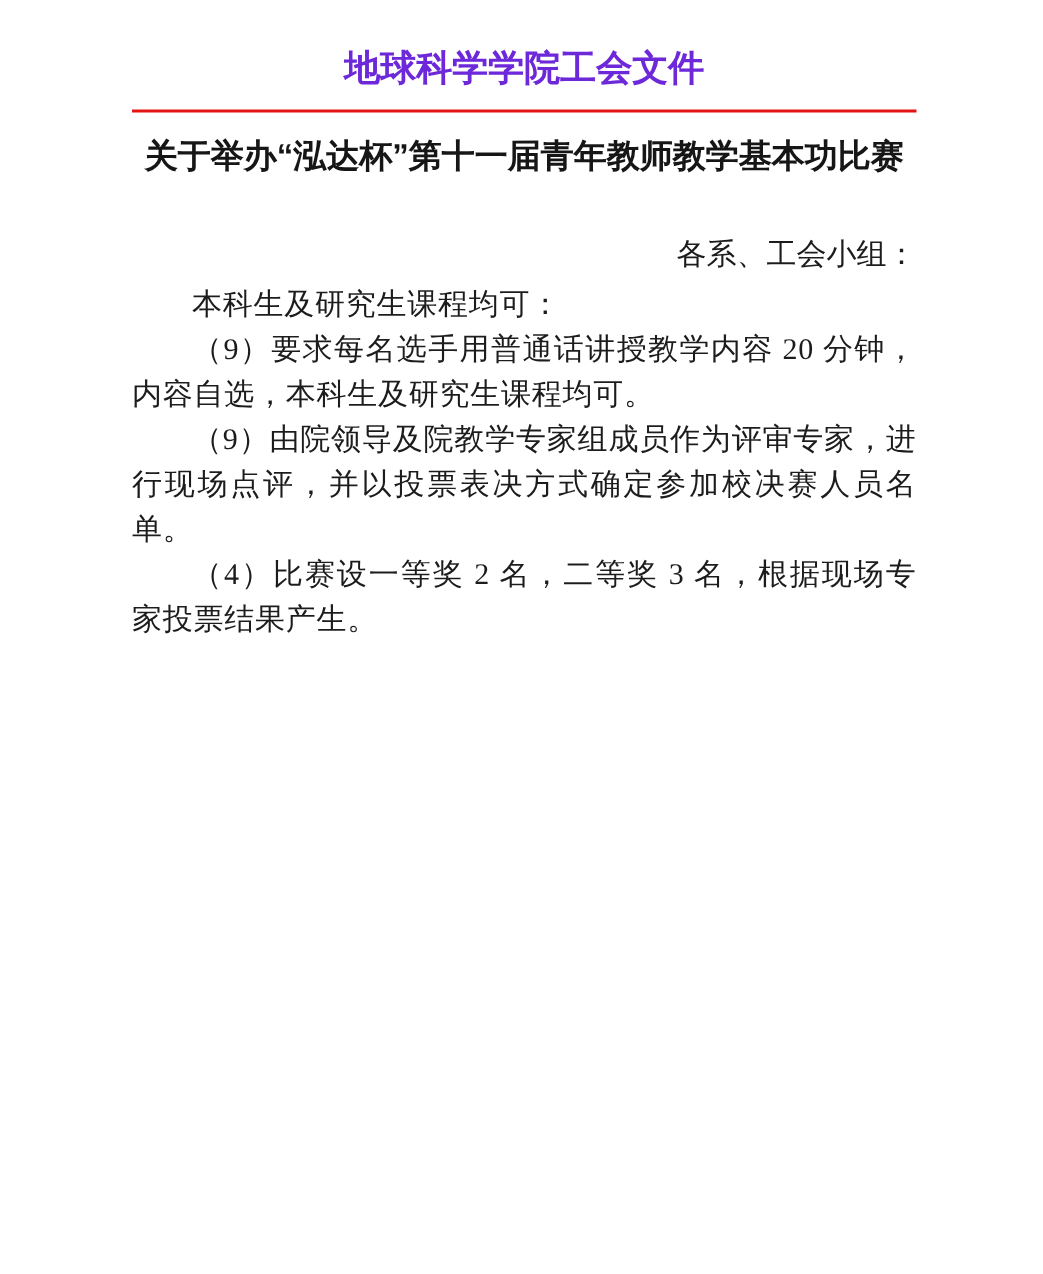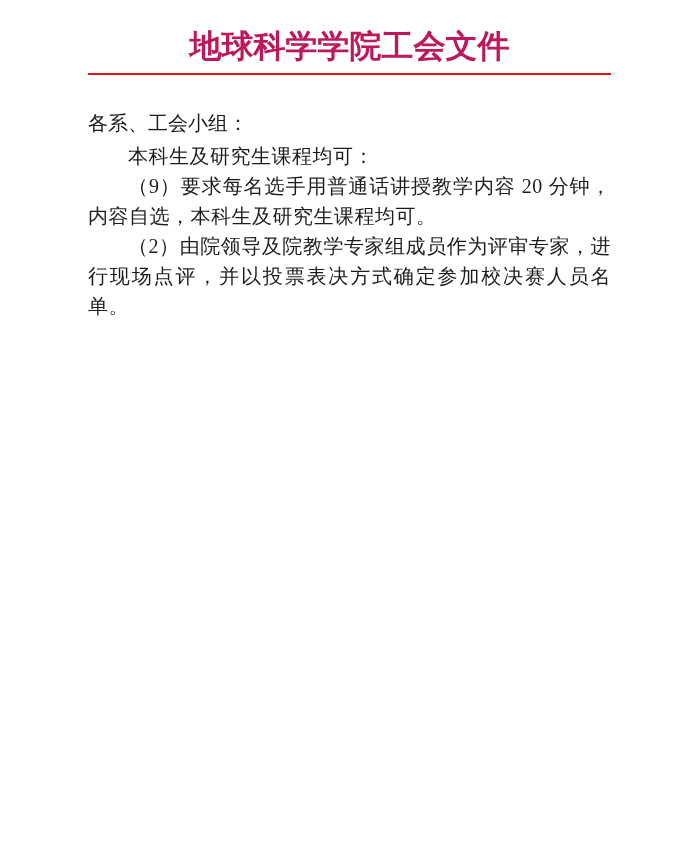--- a/index.html
+++ b/index.html
@@ -14,22 +14,22 @@
       margin: 0 auto;
       background: #ffffff;
       box-sizing: border-box;
       padding: 26px 84px 0 88px;
       color: #1c1c1c;
       font-family: "Liberation Serif", "DejaVu Serif", serif;
       overflow: hidden;
     }
     .org-title {
       text-align: center;
-      color: #be185d;
-      font-size: 32px;
+      color: #6d28d9;
+      font-size: 24px;
       font-weight: bold;
       line-height: 40px;
       font-family: "Liberation Serif", "DejaVu Serif", serif;
       letter-spacing: 0px;
       margin: 0;
     }
     .red-rule {
       height: 0;
       border: none;
       border-top: 2px solid #e31414;
@@ -45,41 +45,44 @@
       color: #161616;
     }
     .body-block {
       margin-top: 33px;
       font-size: 20px;
       line-height: 30px;
     }
     .salutation {
       margin: 0 0 3px 0;
       font-weight: normal;
+      text-align: right;
     }
     .para {
       margin: 0;
       text-indent: 2em;
       text-align: justify;
       letter-spacing: 0.5px;
     }
   </style>
 </head>
 <body>
 
 <div class="page">
 
   <h1 class="org-title">地球科学学院工会文件</h1>
 
   <hr class="red-rule">
 
   <div class="doc-title">
+    <div>关于举办“泓达杯”第十一届青年教师教学基本功比赛</div>
   </div>
 
   <div class="body-block">
     <p class="salutation">各系、工会小组：</p>
 
     <p class="para">本科生及研究生课程均可：</p>
     <p class="para">（9）要求每名选手用普通话讲授教学内容 20 分钟，内容自选，本科生及研究生课程均可。</p>
-    <p class="para">（2）由院领导及院教学专家组成员作为评审专家，进行现场点评，并以投票表决方式确定参加校决赛人员名单。</p>
+    <p class="para">（9）由院领导及院教学专家组成员作为评审专家，进行现场点评，并以投票表决方式确定参加校决赛人员名单。</p>
+    <p class="para">（4）比赛设一等奖 2 名，二等奖 3 名，根据现场专家投票结果产生。</p>
   </div>
 
 </div>
 
 </body></html>

